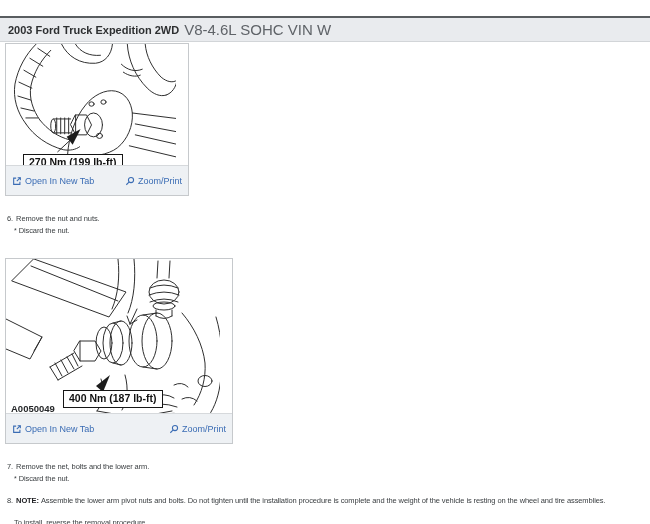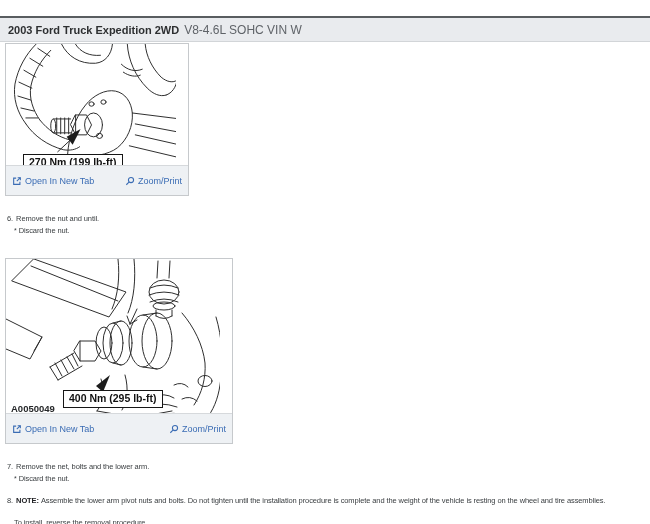--- a/index.html
+++ b/index.html
@@ -10,21 +10,21 @@
     margin-top:16px;
   }
   
   .titlebar{
     position:absolute;left:0;top:0;width:650px;height:26px;
     background:#e9ebee;border-top:2px solid #595d60;border-bottom:1px solid #d2d5d8;
     box-sizing:border-box;display:flex;align-items:center;padding-left:8px;gap:5px;
     white-space:nowrap;
   }
   .titlebar .title{font-size:11px;font-weight:bold;color:#2d2f31;}
-  .titlebar .subtitle{font-size:12px;color:#5f6368;}
+  .titlebar .subtitle{font-size:15px;color:#5f6368;}
   
   .figure-card{
     position:absolute;background:#fff;border:1px solid #c6c9cc;box-sizing:border-box;
   }
   .fig1{left:5px;top:27px;width:184px;height:153px;}
   .fig2{left:5px;top:242px;width:228px;height:186px;}
   .drawing{position:absolute;left:0;top:0;right:12px;background:#fff;overflow:hidden;}
   .fig1 .drawing{height:130px;}
   .fig2 .drawing{height:163px;}
   .drawing svg{display:block;}
@@ -131,21 +131,21 @@
             <circle cx="7.2" cy="4.8" r="3.1"></circle>
             <path d="M4.8 7.3 L1.6 10.5"></path>
           </g>
         </svg>
         <span>Zoom/Print</span>
       </a>
     </div>
   </div>
 
   <div class="step-line" style="top:197px;">
-    <span class="num">6.</span><span>Remove the nut and until.</span>
+    <span class="num">6.</span><span>Remove the nut and nuts.</span>
   </div>
   <div class="step-line sub-line" style="top:209px;">
     <span class="mark">*</span><span>Discard the nut.</span>
   </div>
 
   <div class="figure-card fig2">
     <div class="drawing">
       <svg width="226" height="163" viewBox="0 0 226 163">
         <g stroke="#2e2e2e" stroke-width="1" fill="none" stroke-linecap="round" stroke-linejoin="round">
           <path d="M28,0 L120,33 L103,58 L6,22 Z"></path>
@@ -188,21 +188,21 @@
           <path d="M91,152 Q130,161 166,152"></path>
           <path d="M148,138 Q158,133 168,139"></path>
           <path d="M139,148 Q154,142 171,148"></path>
           <path d="M176,140 Q184,136 191,142"></path>
           <path d="M158,156 Q168,152 178,157"></path>
           <path d="M168,126 Q176,122 182,128"></path>
           <path d="M94,132 L99,126"></path>
         </g>
         <polygon points="104,116 90,127 97,133" fill="#1c1c1c"></polygon>
       </svg>
-      <div class="torque-label" style="left:57px;top:131px;">400 Nm (295 lb-ft)</div>
+      <div class="torque-label" style="left:57px;top:131px;">400 Nm (187 lb-ft)</div>
       <div class="fig-id" style="left:5px;top:144px;">A0050049</div>
     </div>
     <div class="linkbar">
       <a class="link">
         <svg width="10" height="10" viewBox="0 0 12 12">
           <g stroke="#3a6cb4" stroke-width="1.3" fill="none">
             <path d="M5 2.5 H2 V10 H9.5 V7"></path>
             <path d="M6.8 2 H10 V5.2"></path>
             <path d="M10 2 L5.8 6.2"></path>
           </g>

